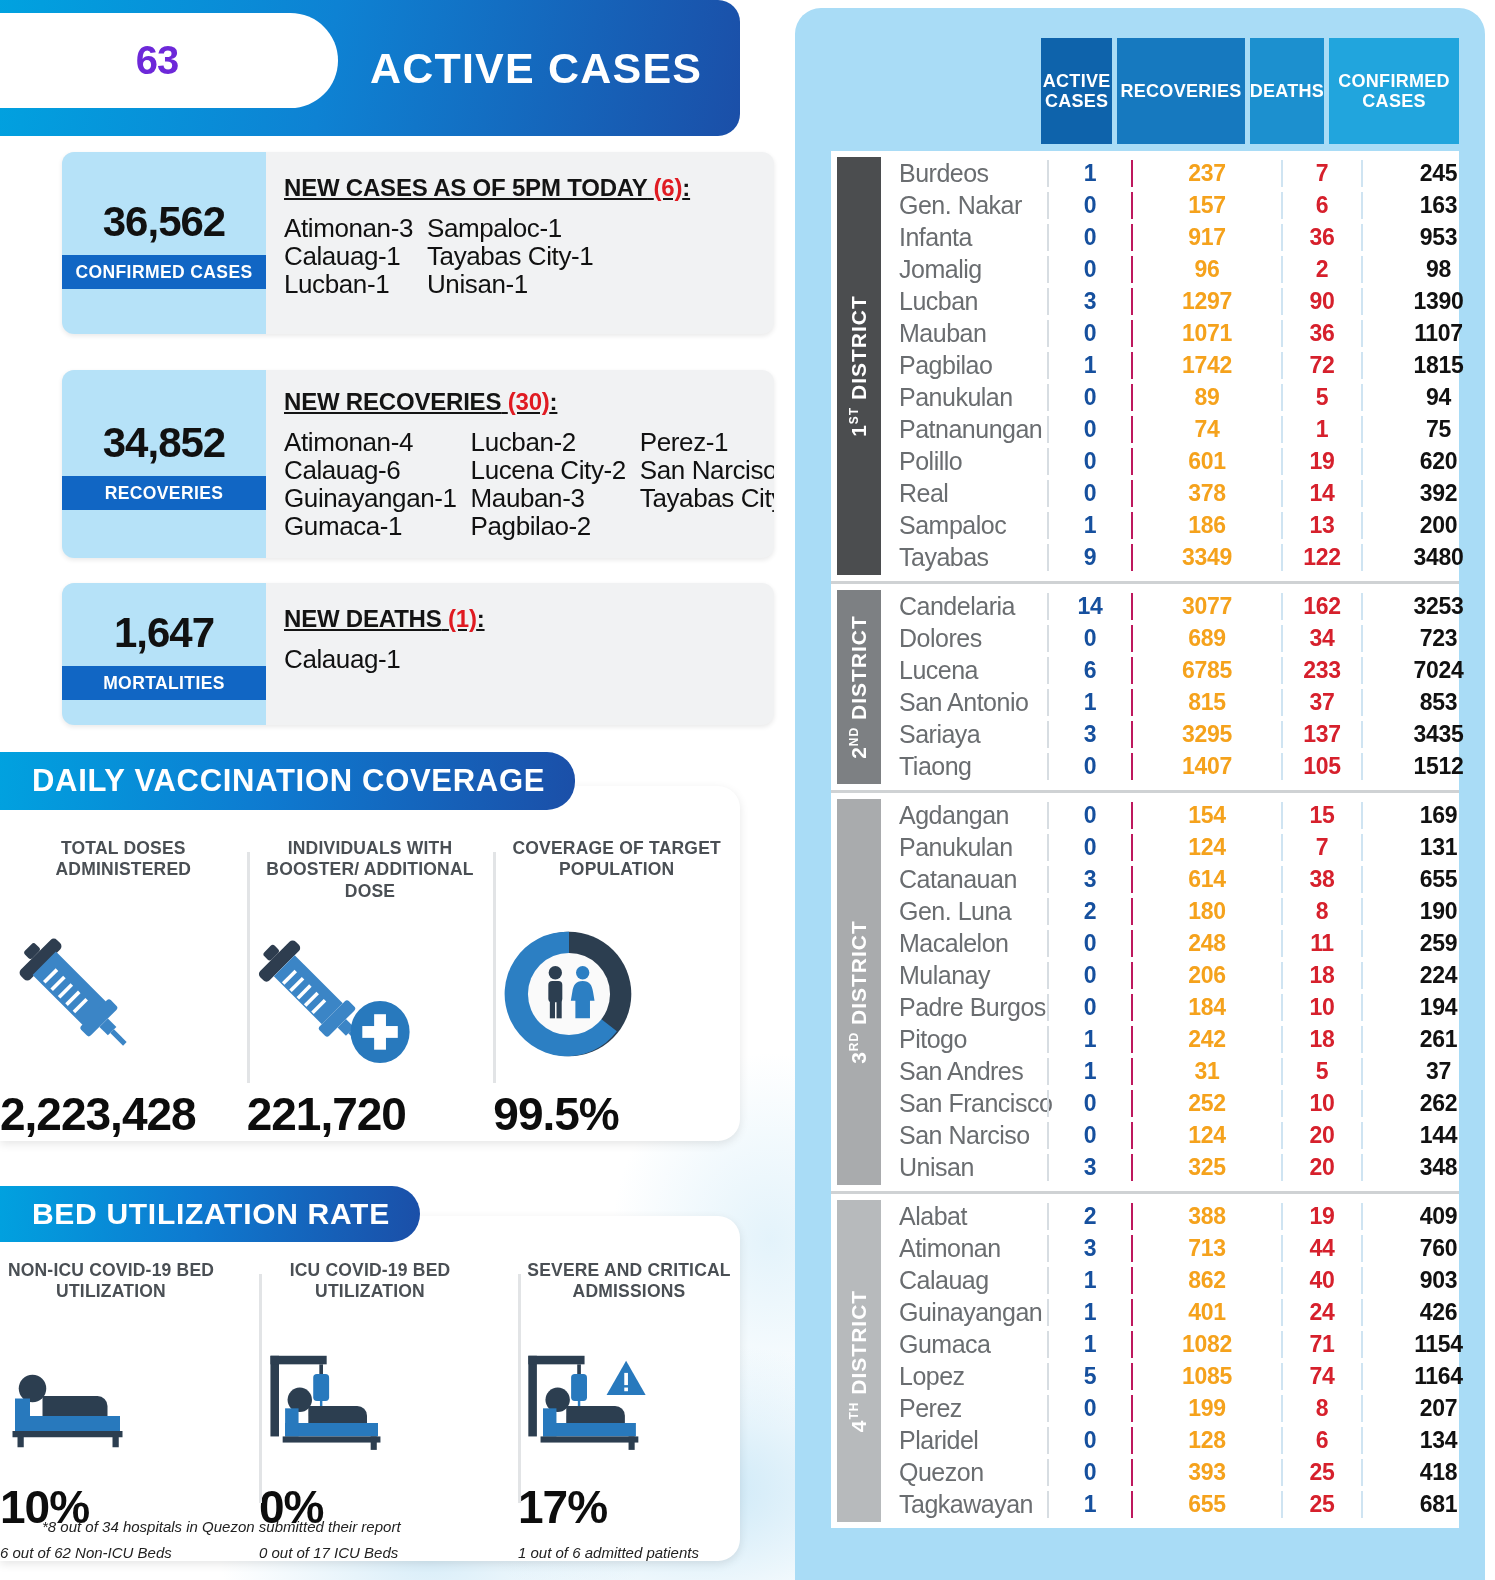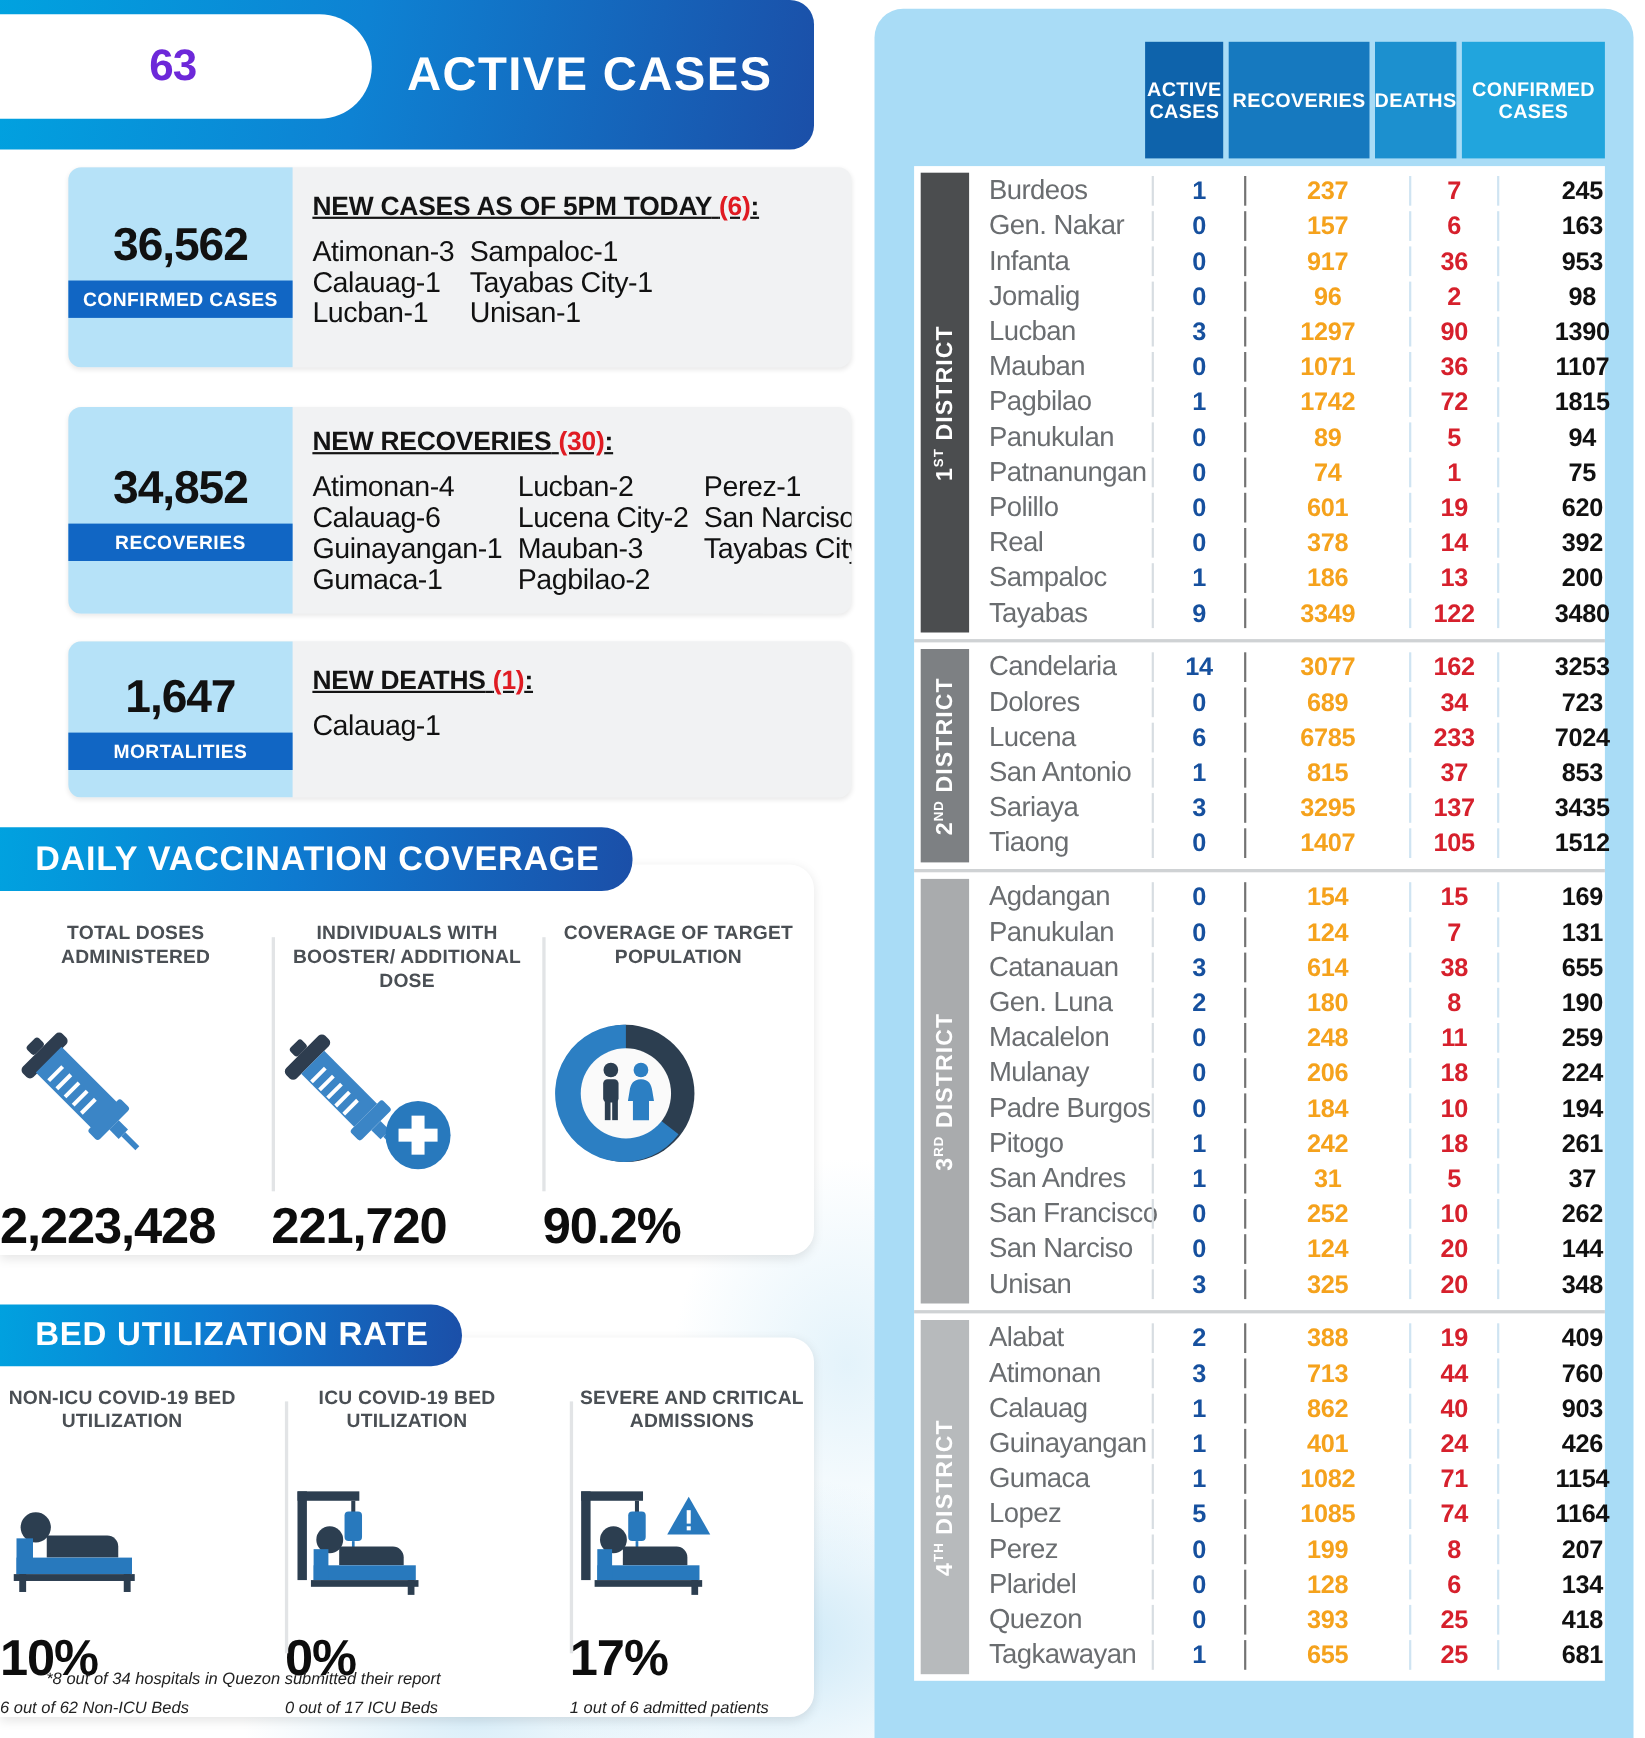--- a/index.html
+++ b/index.html
@@ -138,21 +138,21 @@
   .trow { display: flex; align-items: center; height: 32px; }
   .td-muni {
     width: 166px; padding-left: 18px; font-size: 25px; color: #6a6d70;
     letter-spacing: -.5px; white-space: nowrap; font-weight: 400;
   }
   .td-num {
     text-align: center; font-weight: 900; font-size: 23px; letter-spacing: -.3px;
     position: relative;
   }
   .td-num.c1 { width: 84px; color: #16509e; border-left: 2px solid #d7dde2; }
-  .td-num.c2 { width: 150px; color: #f5a21c; border-left: 2px solid #737373; }
+  .td-num.c2 { width: 150px; color: #f5a21c; border-left: 2px solid #be185d; }
   .td-num.c3 { width: 80px; color: #d6202c; border-left: 2px solid #cfe4f2; }
   .td-num.c4 { width: 153px; color: #111; border-left: 2px solid #cfe4f2; }
 </style>
 </head>
 <body>
 
 <div id="page">
 
   <div id="left">
 
@@ -296,21 +296,21 @@
                 <rect x="36.4" y="41.5" width="9.2" height="14" rx="2.6"></rect>
                 <rect x="37.4" y="54" width="3.4" height="12"></rect>
                 <rect x="41.8" y="54" width="3.4" height="12"></rect>
               </g>
               <g fill="#2C7FC3">
                 <circle cx="59" cy="36" r="4.4"></circle>
                 <path d="M59 41.5 c-4.6 0 -6.2 3 -6.8 7 l-1 6 h3 l0 11.5 h9.6 l0 -11.5 h3 l-1 -6 c-0.6 -4 -2.2 -7 -6.8 -7 z"></path>
               </g>
             </svg>
           </div>
-          <div class="tri-big">90.2%</div>
+          <div class="tri-big">99.5%</div>
         </div>
 
       </div>
     </div>
 
     <div class="panel" style="top:1216px;width:740px;height:345px;"></div>
     <div class="sec-pill" style="top:1186px;height:56px;font-size:30px;">BED UTILIZATION RATE</div>
     <div style="position:absolute;left:0;top:1216px;width:740px;height:345px;">
       <div class="tri" style="padding-top:44px;gap:37px;">
 

